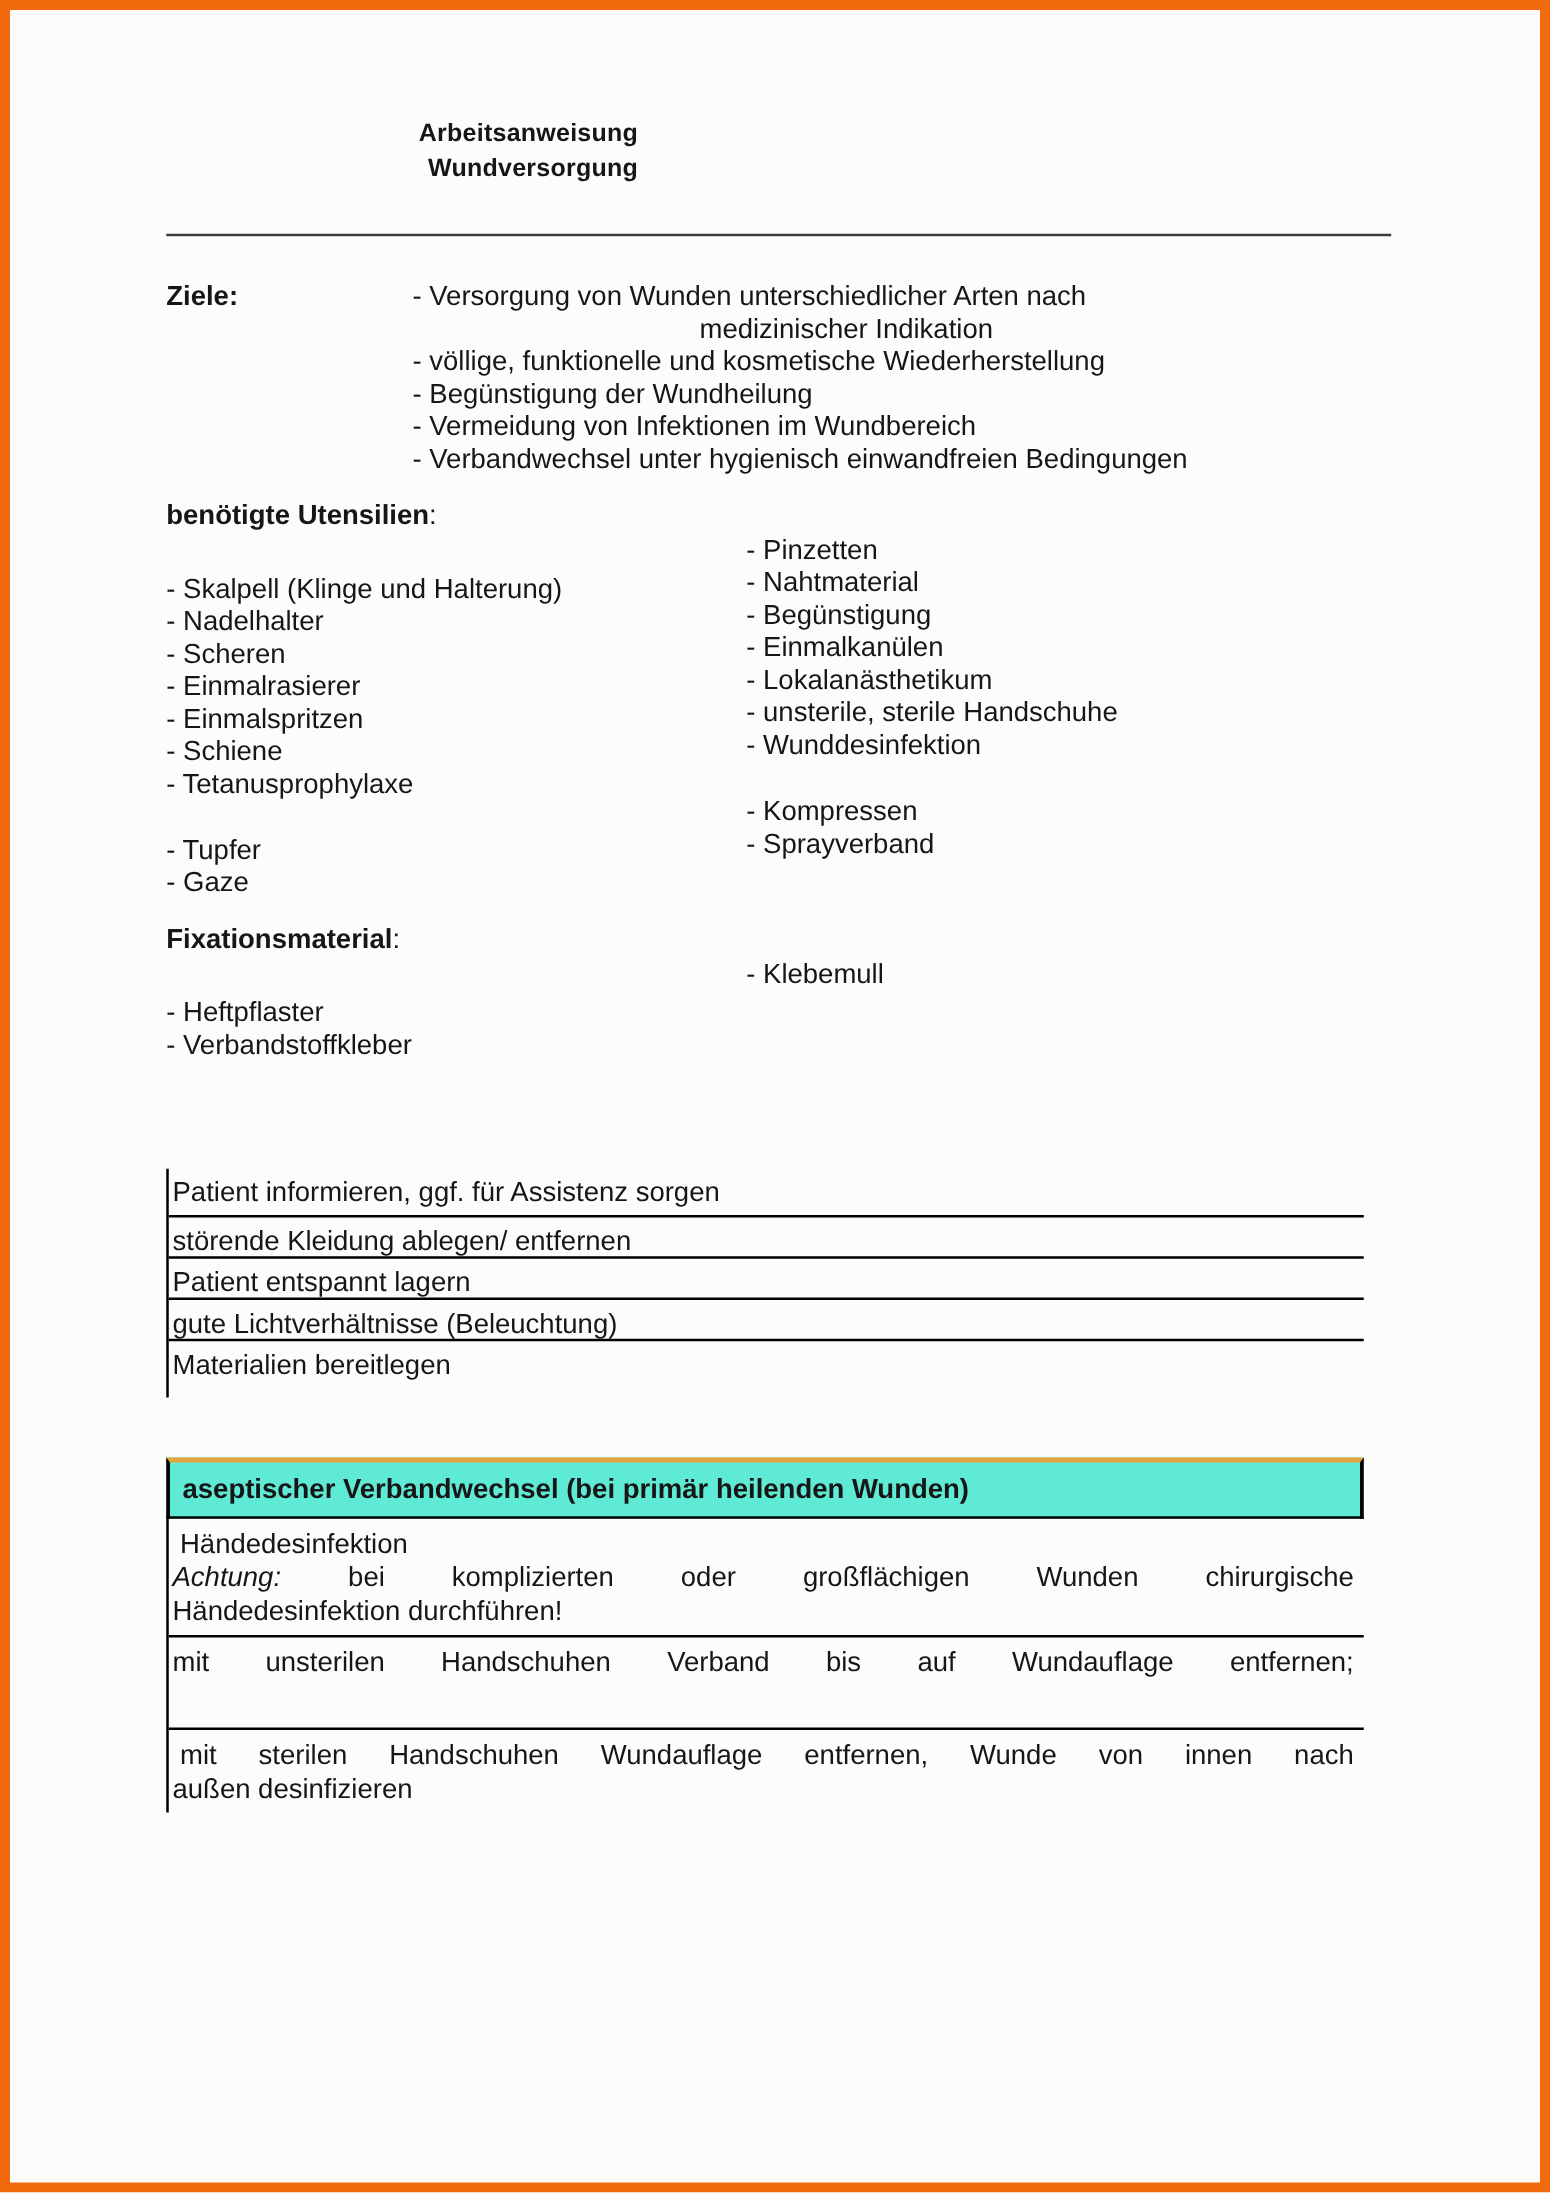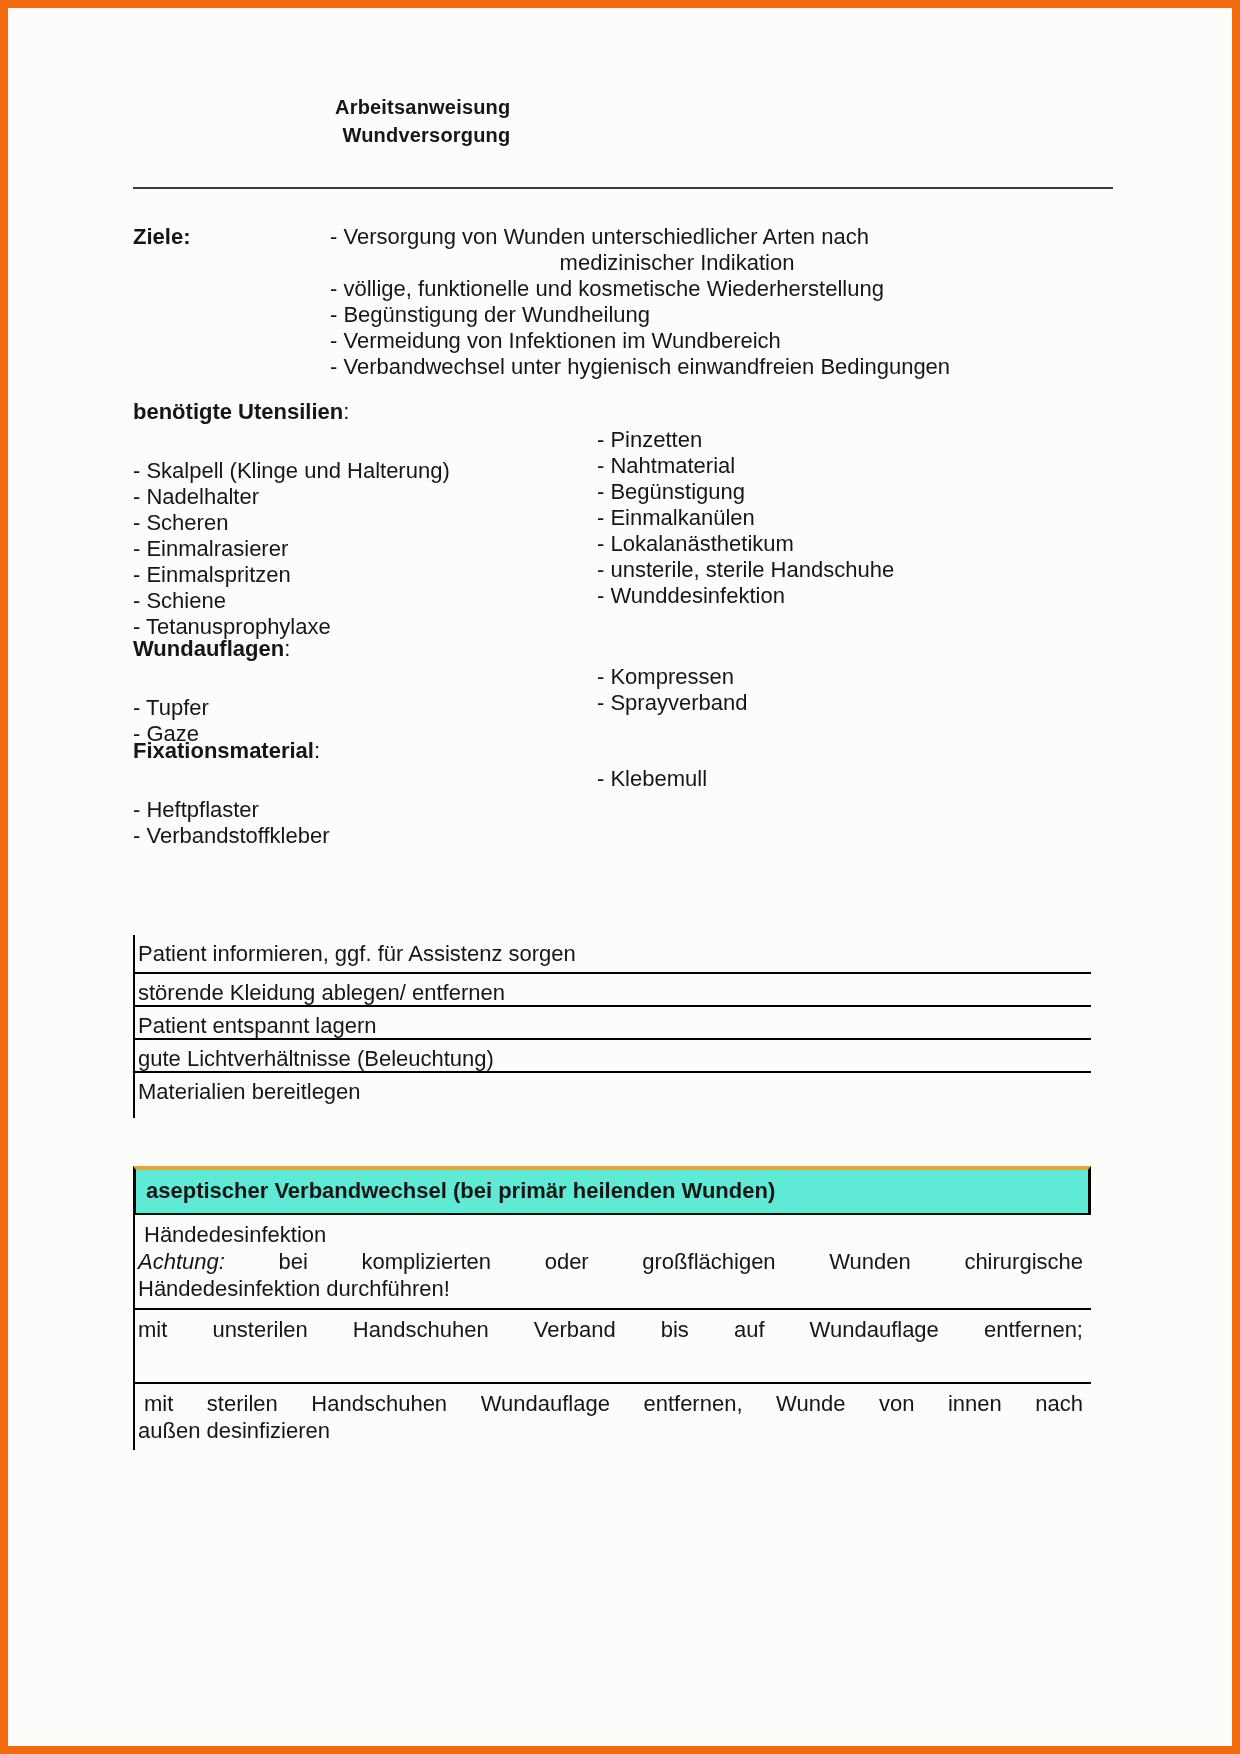--- a/index.html
+++ b/index.html
@@ -103,21 +103,20 @@
         <div>- Begünstigung</div>
         <div>- Einmalkanülen</div>
         <div>- Lokalanästhetikum</div>
         <div>- unsterile, sterile Handschuhe</div>
         <div>- Wunddesinfektion</div>
       </div>
     </div>
   </div>
 
   <div class="abs list-section sec-wundauflagen">
-    <div class="sec-heading"><span class="b">Wundauflagen</span><span>:</span></div>
     <div class="twocol">
       <div class="col-left">
         <div>- Tupfer</div>
         <div>- Gaze</div>
       </div>
       <div class="col-right">
         <div>- Kompressen</div>
         <div>- Sprayverband</div>
       </div>
     </div>

